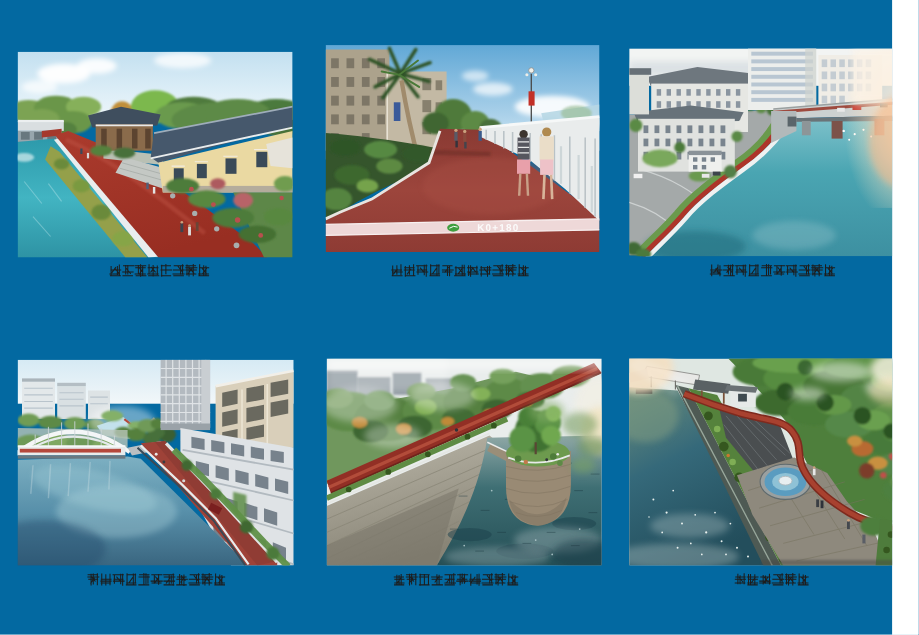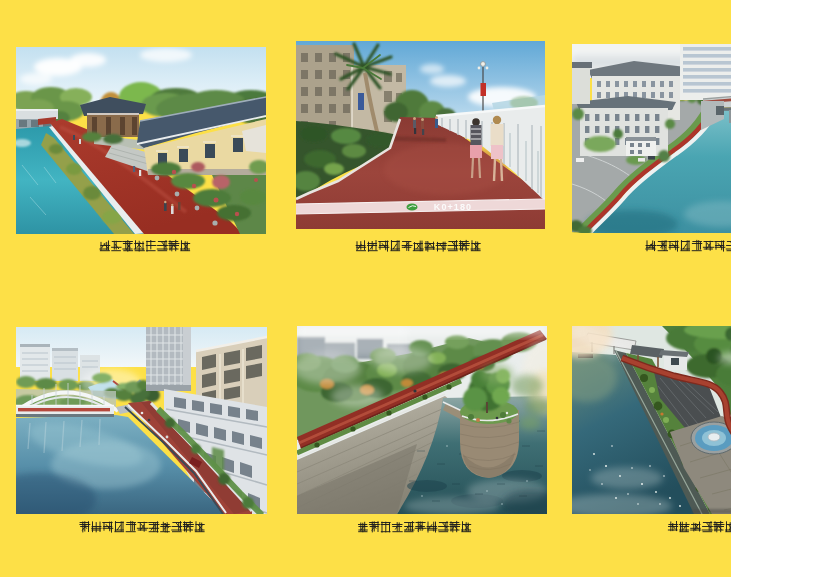--- a/index.html
+++ b/index.html
@@ -1,14 +1,14 @@
 <!DOCTYPE html>
 <html><head><meta charset="utf-8"><title>page</title><style>
 html,body{margin:0;padding:0;background:#ffffff;font-family:"Liberation Sans",sans-serif}
-#page{position:relative;width:731px;height:577px;background:#fde047;overflow:hidden}
+#page{position:relative;width:811px;height:577px;background:#0369a1;overflow:hidden}
 .ph{position:absolute}
 .cap{position:absolute}
 </style></head><body>
 <div id="page">
 
 <svg class="ph" style="left:16px;top:47px" width="250" height="187" viewBox="0 0 250 187">
 <defs>
 <linearGradient id="g1sky" x1="0" y1="0" x2="0" y2="1">
           <stop offset="0" stop-color="#c3e0f0"></stop>
           <stop offset="0.6" stop-color="#ddeef7"></stop>

